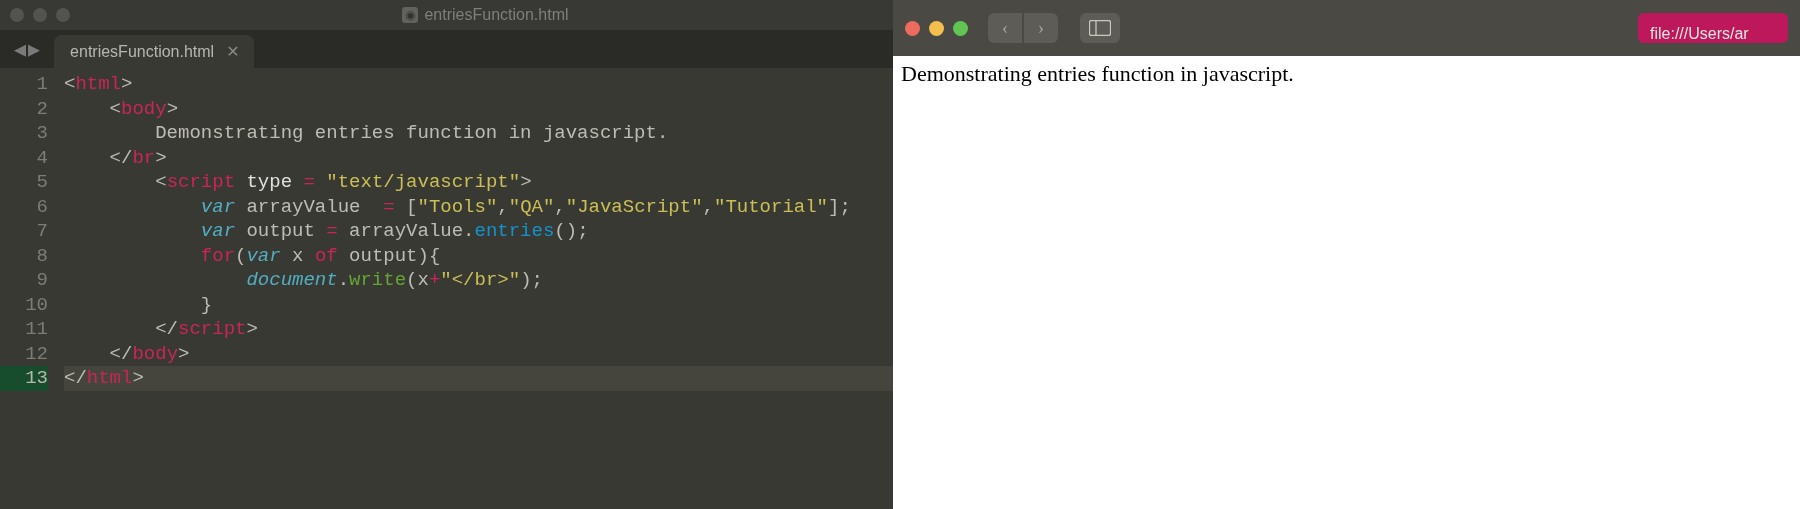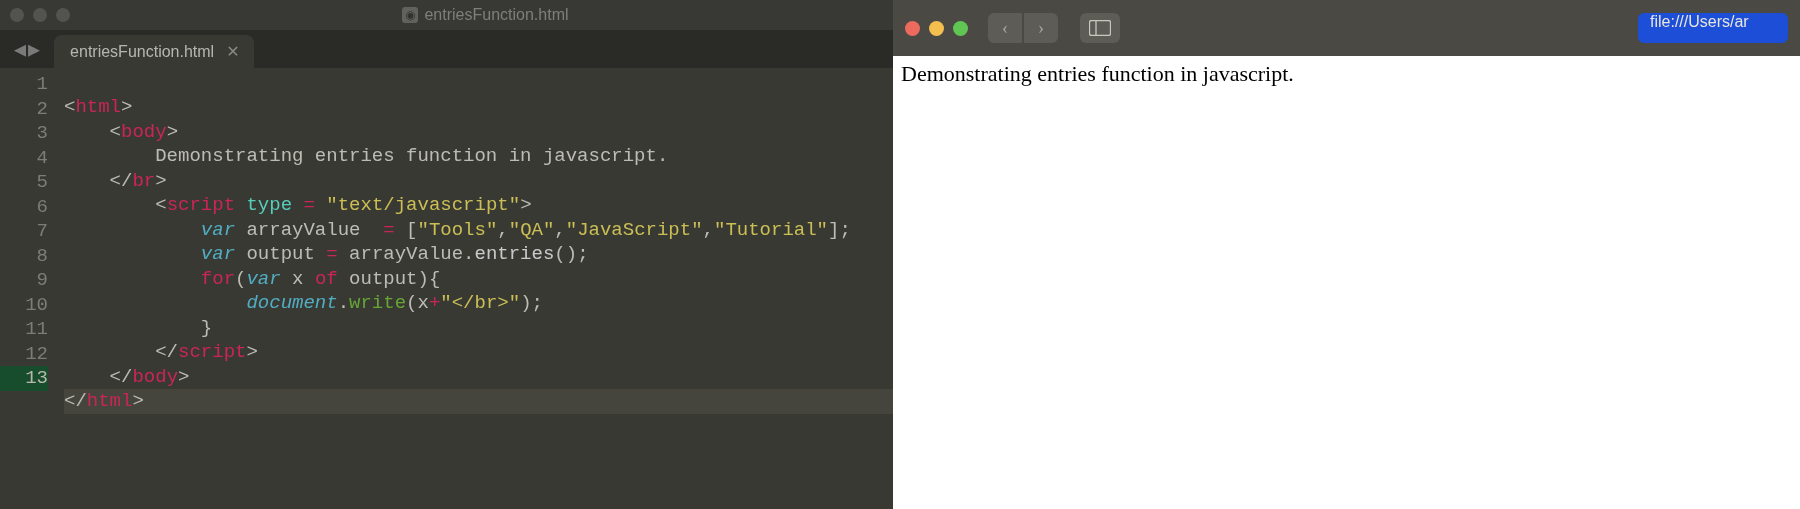--- a/index.html
+++ b/index.html
@@ -107,30 +107,29 @@
     text-align: right;
     padding: 4px 10px 0 0;
   }
   .gutter div { height: 24.5px; }
   .gutter div.cur { background: #14532d; color: #d0d0c6; }
   .code {
     flex: 1;
     padding: 4px 0 0 6px;
     color: #d6d6cd;
     white-space: pre;
-    margin-top: 23px;
   }
   .code .row { height: 24.5px; display: block; }
   .code .row.cur { background: #4a4a42; }
   
   .pk { color: #e6245d; }   
-  .at { color: #5eead4; }   
+  .at { color: #ffffff; }   
   .st { color: #e6d85b; }   
   .kw { color: #58c4dc; font-style: italic; text-align: right; } 
-  .fn { color: #e5e5e5; font-family: Liberation Mono, monospace; }   
+  .fn { color: #0ea5e9; font-family: Liberation Mono, monospace; }   
   .id { color: #6fbb37; }   
   .op { color: #e6245d; }   
   .pn { color: #d6d6cd; }
 
   
   .browser {
     flex: 1;
     height: 100%;
     display: flex;
     flex-direction: column;
@@ -182,27 +181,27 @@
     border-radius: 6px;
     display: flex;
     align-items: center;
     justify-content: center;
   }
   .b-sidebar-btn svg { stroke: #c9c8bf; }
   .b-spacer { flex: 1; }
   .b-addr {
     min-width: 150px;
     height: 30px;
-    background: #1d4ed8;
+    background: #be185d;
     border-radius: 6px;
     color: #e7e6de;
     font-family: -apple-system, "Helvetica Neue", Arial, sans-serif;
     font-size: 16px;
     display: flex;
-    align-items: flex-start;
+    align-items: flex-end;
     padding: 0 12px;
   }
   .b-content {
     flex: 1;
     background: #fff;
     color: #000;
     padding: 4px 8px;
     font-size: 22px;
     line-height: 28px;
   }

